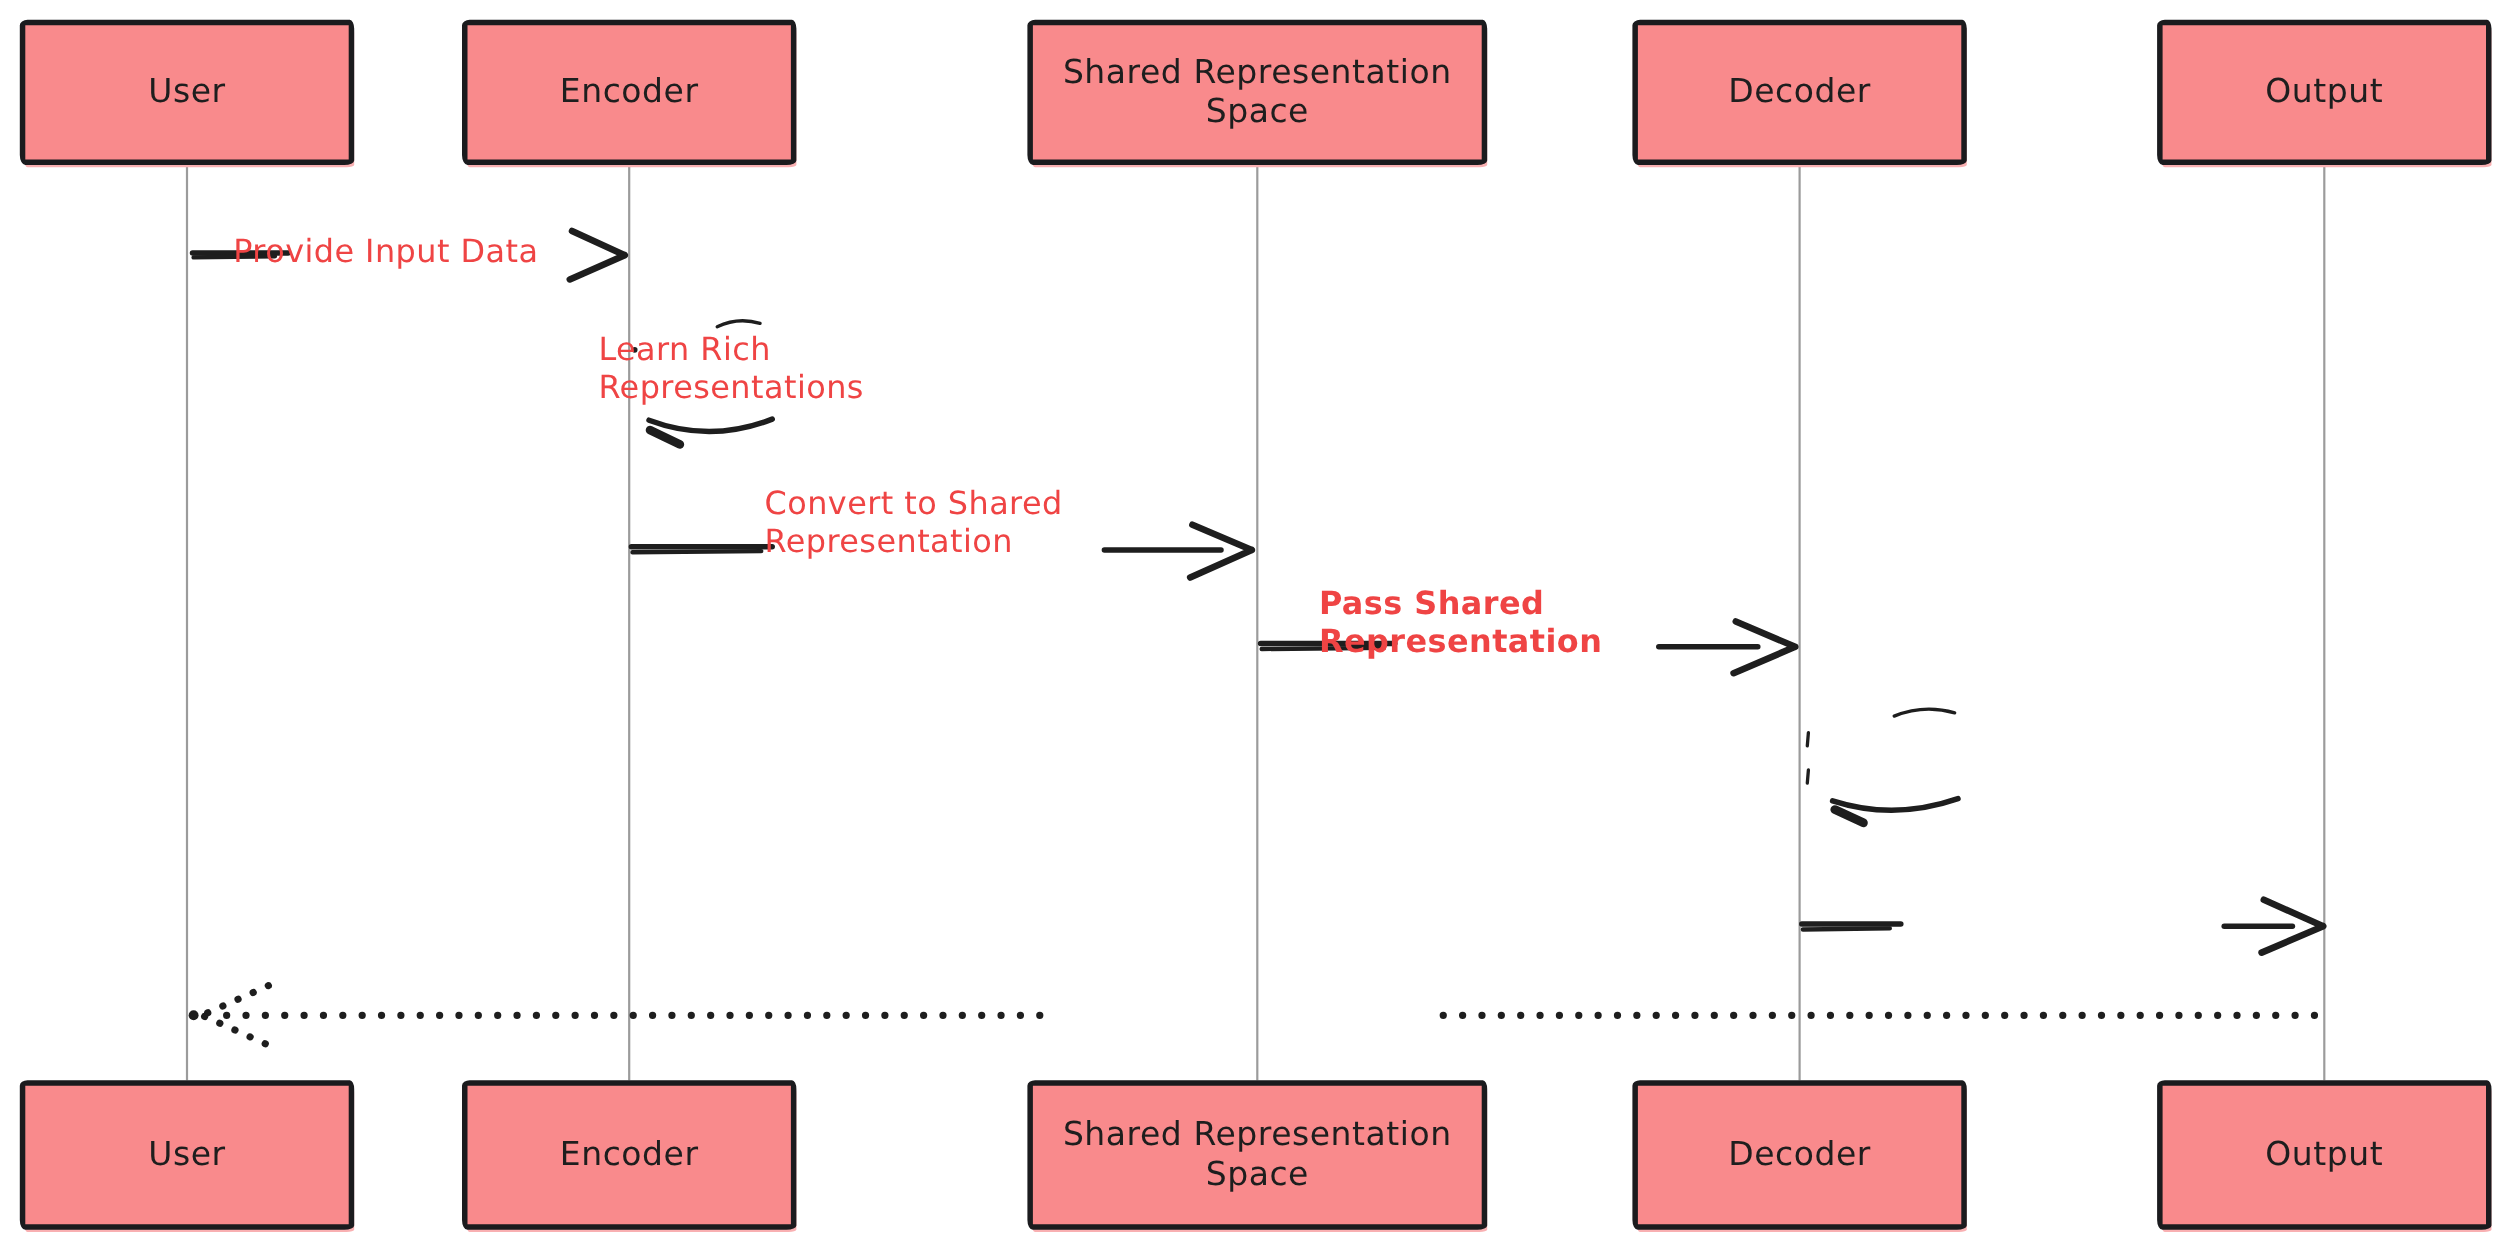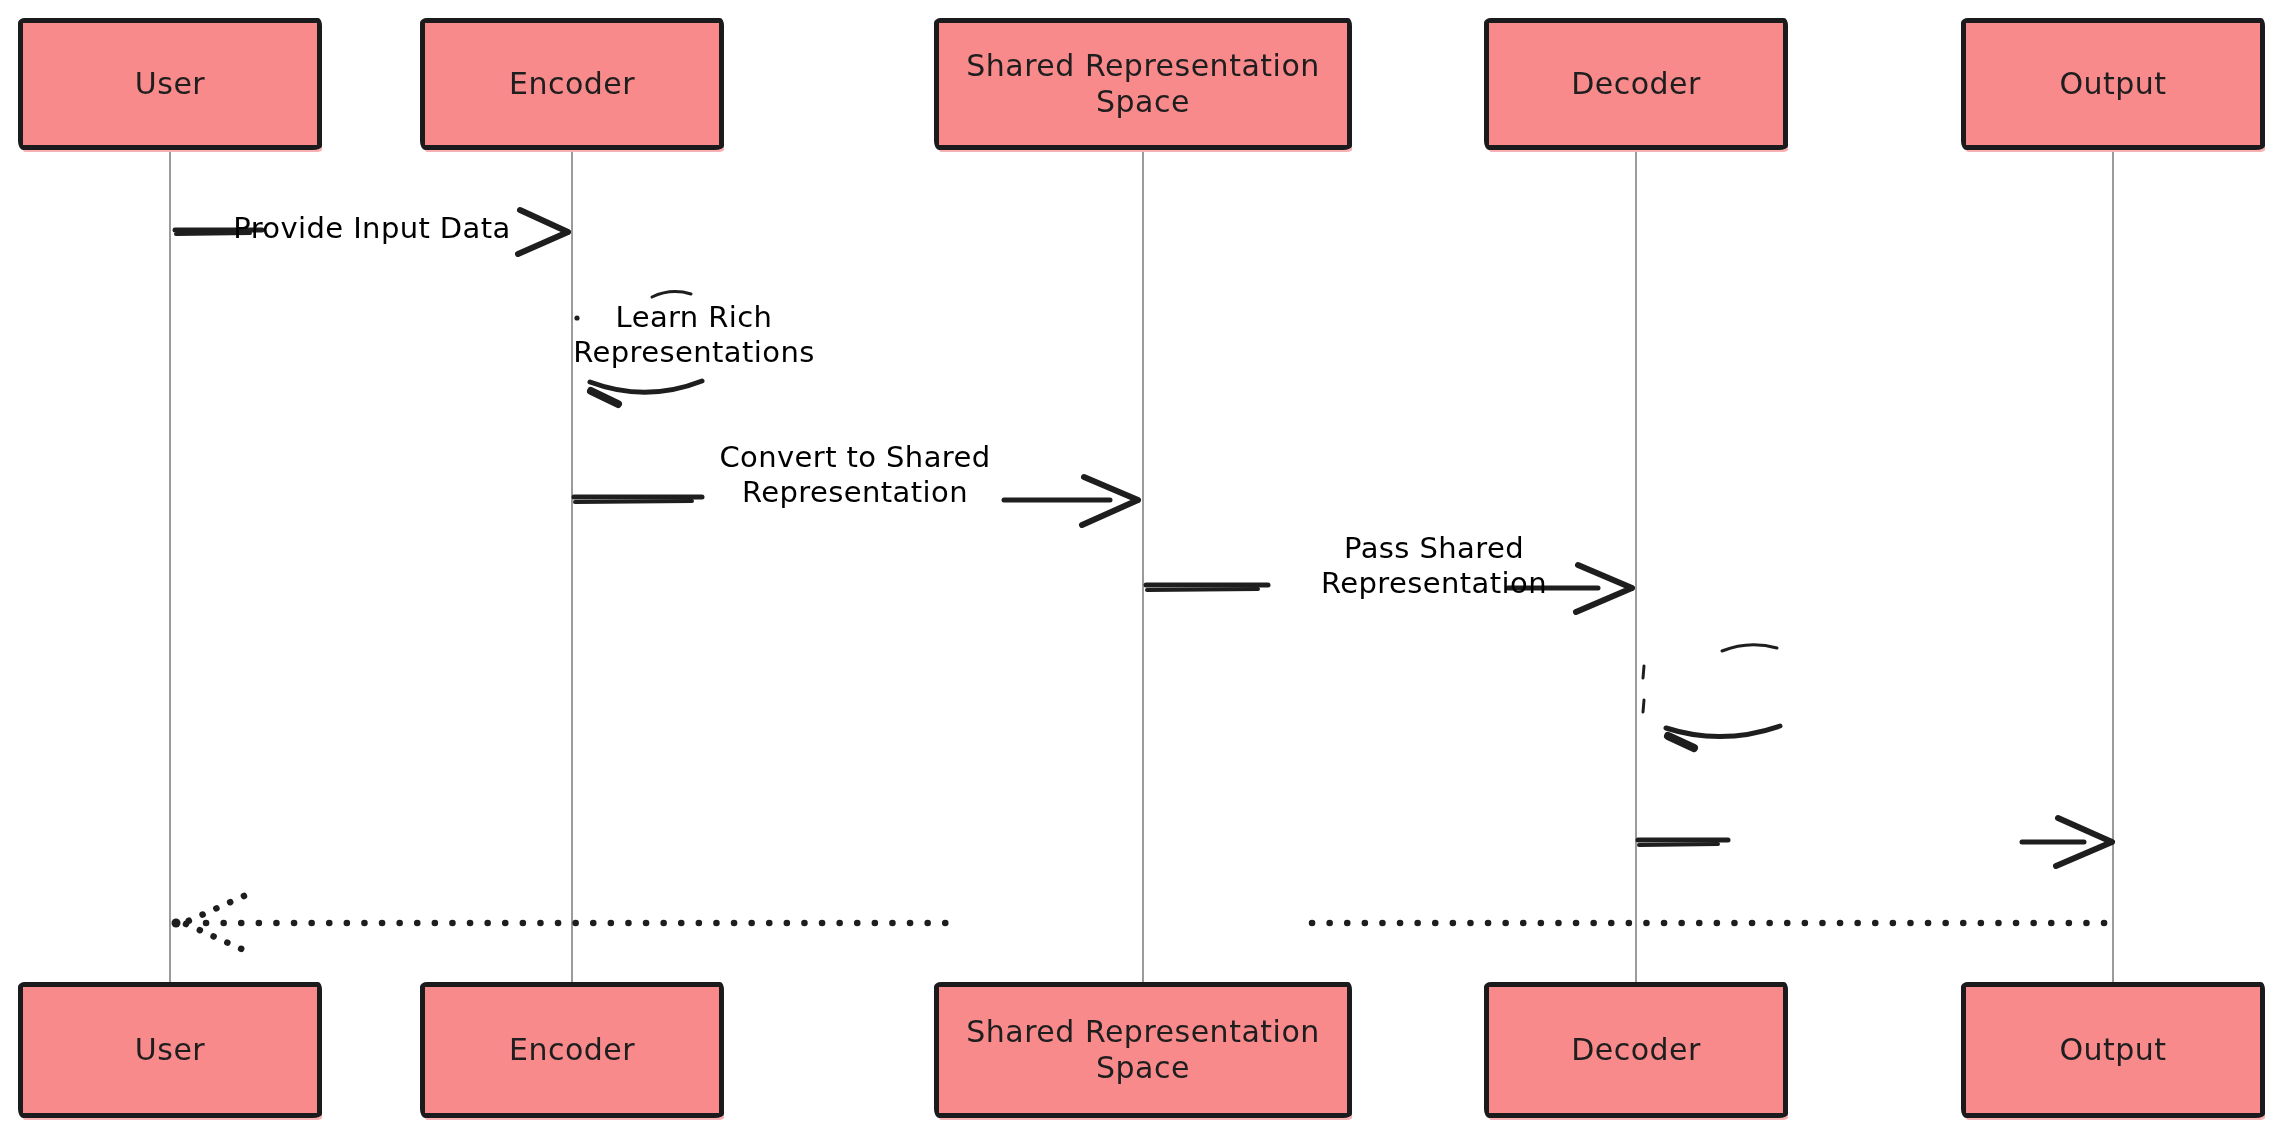--- a/index.html
+++ b/index.html
@@ -9,22 +9,22 @@
   }
   svg.canvas{position:absolute;left:0;top:0;}
   .actor{
     position:absolute;display:flex;align-items:center;justify-content:center;
     background:#f98a8c;border:5px solid #1b1b1e;box-sizing:border-box;
     border-radius:7px 4px 9px 5px / 5px 8px 4px 9px;
     box-shadow:2px 4px 0 -2px #f9b0b2;
     font-size:30px;line-height:36px;text-align:center;letter-spacing:.5px;
   }
   .msg-label{
-    position:absolute;text-align:center;font-size:29px;line-height:35px;
-    letter-spacing:.4px;color:#000000;
+    position:absolute;text-align:left;font-size:29px;line-height:35px;
+    letter-spacing:.4px;color:#ef4444;
   }
 </style>
 </head>
 <body>
 
 <div id="stage">
 
   <svg class="canvas" width="2284" height="1132" viewBox="0 0 2284 1132">
 
     <g stroke="#9b9b9b" stroke-width="2">
@@ -117,18 +117,18 @@
   <div class="actor" style="left:1961px;top:982px;width:304px;height:136px;">
     <span>Output</span>
   </div>
 
   <div class="msg-label" style="left:212px;top:208px;width:320px;height:40px;line-height:40px;">Provide Input Data</div>
 
   <div class="msg-label" style="left:544px;top:300px;width:300px;">Learn Rich Representations</div>
 
   <div class="msg-label" style="left:695px;top:440px;width:320px;">Convert to Shared Representation</div>
 
-  <div class="msg-label" style="left:1274px;top:531px;width:320px;">Pass Shared Representation</div>
+  <div class="msg-label" style="left:1199px;top:531px;width:320px;font-weight:bold;">Pass Shared Representation</div>
 
 
 
 
 </div>
 
 </body></html>

